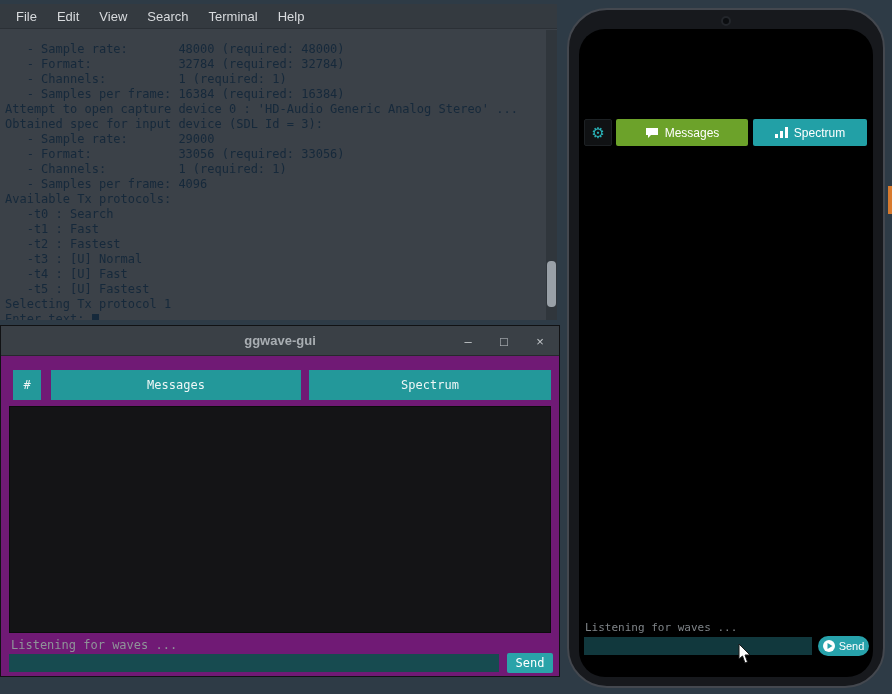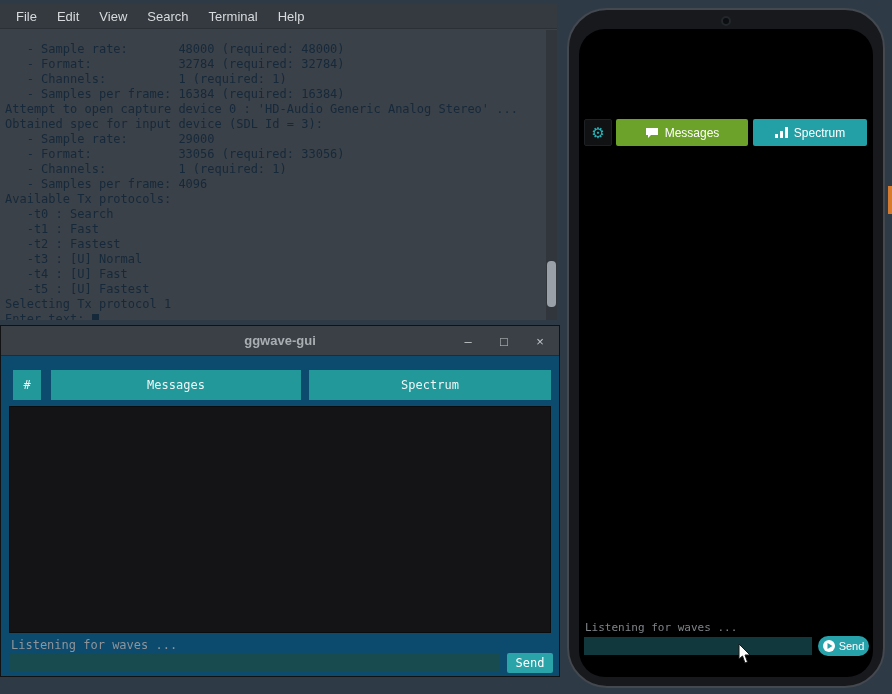--- a/index.html
+++ b/index.html
@@ -21,21 +21,21 @@
     position:absolute; top:26px; left:0; right:11px; bottom:0;
     padding:12px 0 0 5px; font-family:"DejaVu Sans Mono", monospace;
     font-size:12px; line-height:15px; color:#16293b; overflow:hidden;
   }
   .term-line { white-space:pre; }
   .cursor-block { display:inline-block; width:7px; height:12px; background:#16293b; vertical-align:middle; }
   .terminal-scrollbar { position:absolute; top:26px; right:0; width:11px; bottom:0; background:#30363c; }
   .terminal-scroll-thumb { position:absolute; right:1px; width:9px; top:231px; height:46px; background:#99a0a7; border-radius:4px; }
 
   
-  .gui-window { position:absolute; left:0; top:325px; width:560px; height:352px; background:#0c4a6e; border:1px solid #111214; }
+  .gui-window { position:absolute; left:0; top:325px; width:560px; height:352px; background:#701a75; border:1px solid #111214; }
   .gui-titlebar { position:relative; height:30px; background:#3a4046; border-bottom:1px solid #26292d; }
   .gui-title {
     position:absolute; left:0; right:0; top:0; height:30px; line-height:30px;
     text-align:center; font-size:13px; font-weight:bold; color:#a9aeb3;
   }
   .gui-controls { position:absolute; right:12px; top:0; height:30px; display:flex; gap:22px; align-items:center; color:#c2c6ca; font-size:13px; }
   .win-btn { width:14px; text-align:center; cursor:default; }
   .gui-body { position:absolute; top:30px; left:0; right:0; bottom:0; }
   .tbtn {
     position:absolute; top:14px; height:30px; background:#23989a; color:#eef6f6;

